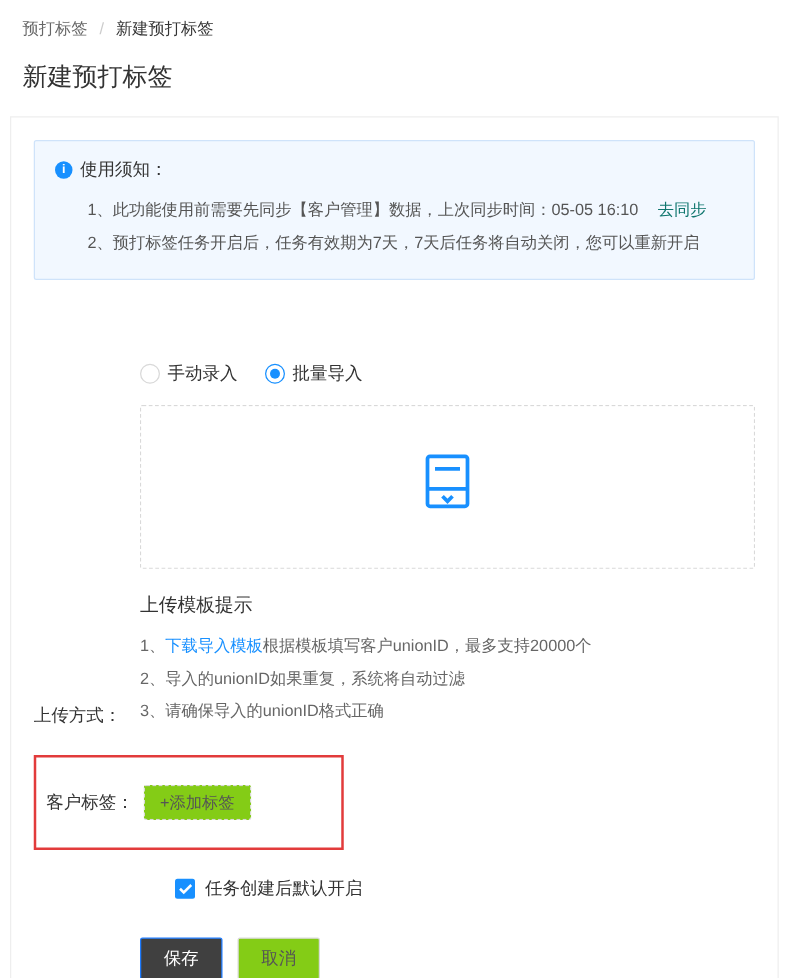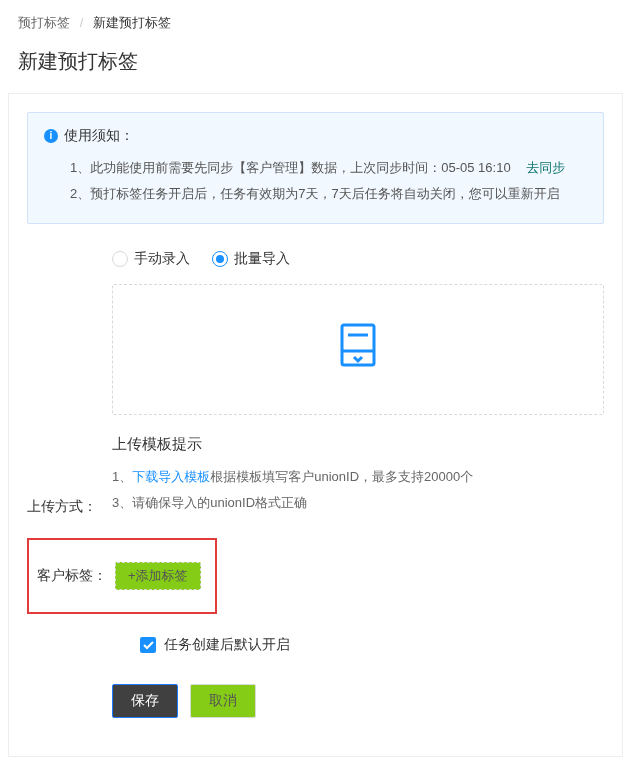--- a/index.html
+++ b/index.html
@@ -21,38 +21,38 @@
     .notice-title .info-icon { width: 14px; height: 14px; border-radius: 50%; background: #1890ff; color: #fff; font-size: 10px; line-height: 14px; text-align: center; font-style: normal; font-weight: bold; }
     .notice-list { margin-top: 10px; padding-left: 26px; }
     .notice-list li { list-style: none; color: #555; font-size: 13px; line-height: 2; }
     .notice-list .sync-time { display: inline; }
     .notice-list .sync-link { color: #0f766e; text-decoration: none; margin-left: 12px; cursor: pointer; }
     
     .form-row { display: flex; align-items: flex-end; margin-top: 26px; }
     .form-label { width: 85px; flex-shrink: 0; color: #333; font-size: 14px; padding-top: 2px; }
     .form-body { flex: 1; }
     
-    .radio-group { display: flex; gap: 22px; align-items: center; }
+    .radio-group { display: flex; gap: 22px; align-items: center; margin-top: 40px; }
     .radio-item { display: flex; align-items: center; gap: 6px; cursor: pointer; }
     .radio-circle { width: 16px; height: 16px; border: 1px solid #d9d9d9; border-radius: 50%; display: inline-flex; align-items: center; justify-content: center; }
     .radio-item.active .radio-circle { border-color: #1890ff; }
     .radio-item.active .radio-circle::after { content: ""; width: 8px; height: 8px; background: #1890ff; border-radius: 50%; }
     .radio-text { color: #333; }
     
     .upload-box { border: 1px dashed #d9d9d9; border-radius: 2px; padding: 36px 20px 28px; text-align: center; margin-top: 16px; cursor: pointer; }
     .upload-icon { display: inline-block; margin-bottom: 14px; }
     .upload-text { color: #333; font-size: 14px; }
     
     .tips-box { margin-top: 20px; }
     .tips-title { font-size: 15px; font-weight: 500; color: #333; margin-bottom: 10px; }
     .tips-list { }
     .tips-list li { list-style: none; color: #666; font-size: 13px; line-height: 2; }
     .tips-list a { color: #1890ff; text-decoration: none; }
     
-    .tag-section { display: flex; align-items: center; padding: 22px 0 22px 8px; margin-top: 22px; border: 2px solid #e23b3b; width: 190px; }
+    .tag-section { display: flex; align-items: center; padding: 22px 0 22px 8px; margin-top: 22px; border: 2px solid #e23b3b; width: 248px; }
     .tag-section .form-label { width: auto; margin-right: 8px; padding: 0; }
     .add-tag-btn { border: 1px dashed #d9d9d9; border-radius: 2px; padding: 4px 12px; background: #84cc16; color: #555; font-size: 13px; cursor: pointer; }
     
     .checkbox-row { display: flex; align-items: center; gap: 8px; margin-left: 85px; margin-top: 22px; padding-left: 28px; }
     .checkbox-icon { width: 16px; height: 16px; background: #1890ff; border-radius: 2px; display: inline-flex; align-items: center; justify-content: center; cursor: pointer; }
     .checkbox-label { color: #333; font-size: 14px; }
     
     .btn-row { display: flex; gap: 12px; margin-left: 85px; margin-top: 30px; padding-bottom: 20px; }
     .btn { border-radius: 2px; padding: 7px 18px; font-size: 14px; cursor: pointer; border: 1px solid transparent; }
     .btn-primary { background: #404040; color: #fff; border-color: #1d7bff; }
@@ -111,20 +111,21 @@
             </svg>
           </span>
         </div>
 
         <div class="tips-box">
           <div class="tips-title">上传模板提示</div>
           <ul class="tips-list">
             <li>
               <span>1、</span><a>下载导入模板</a><span>根据模板填写客户unionID，最多支持20000个</span>
             </li>
+            <li>2、导入的unionID如果重复，系统将自动过滤</li>
             <li>3、请确保导入的unionID格式正确</li>
           </ul>
         </div>
       </div>
     </div>
 
     <div class="tag-section">
       <span class="form-label">客户标签：</span>
       <button class="add-tag-btn">+添加标签</button>
     </div>

